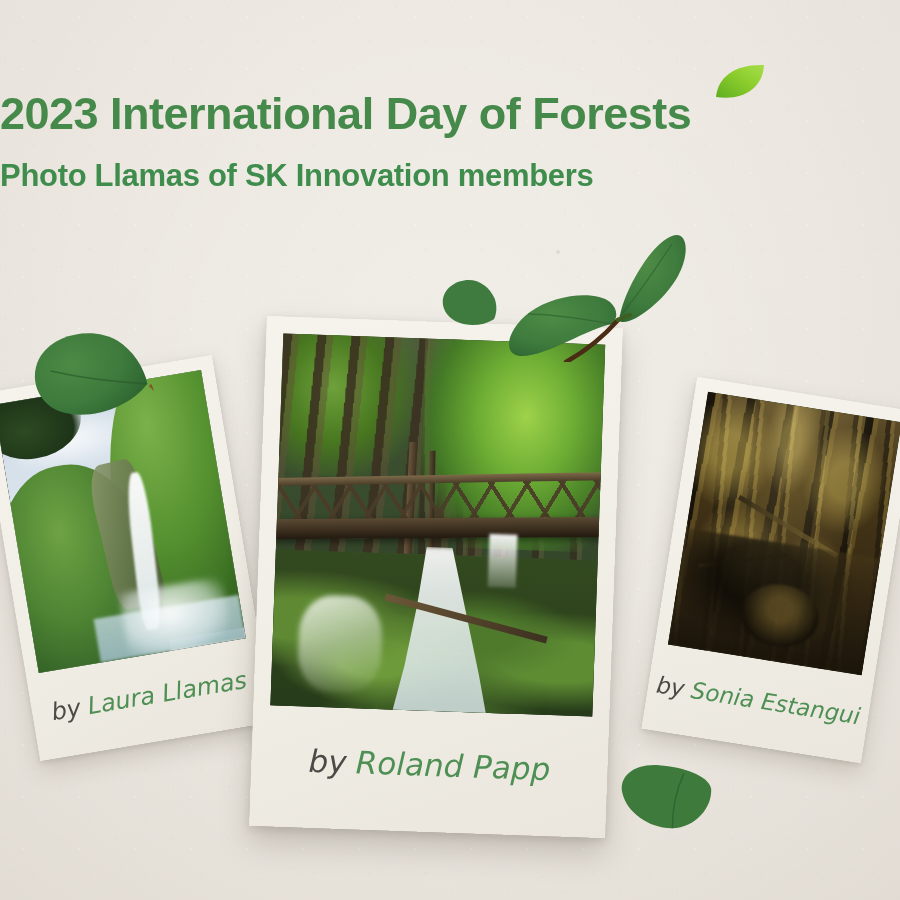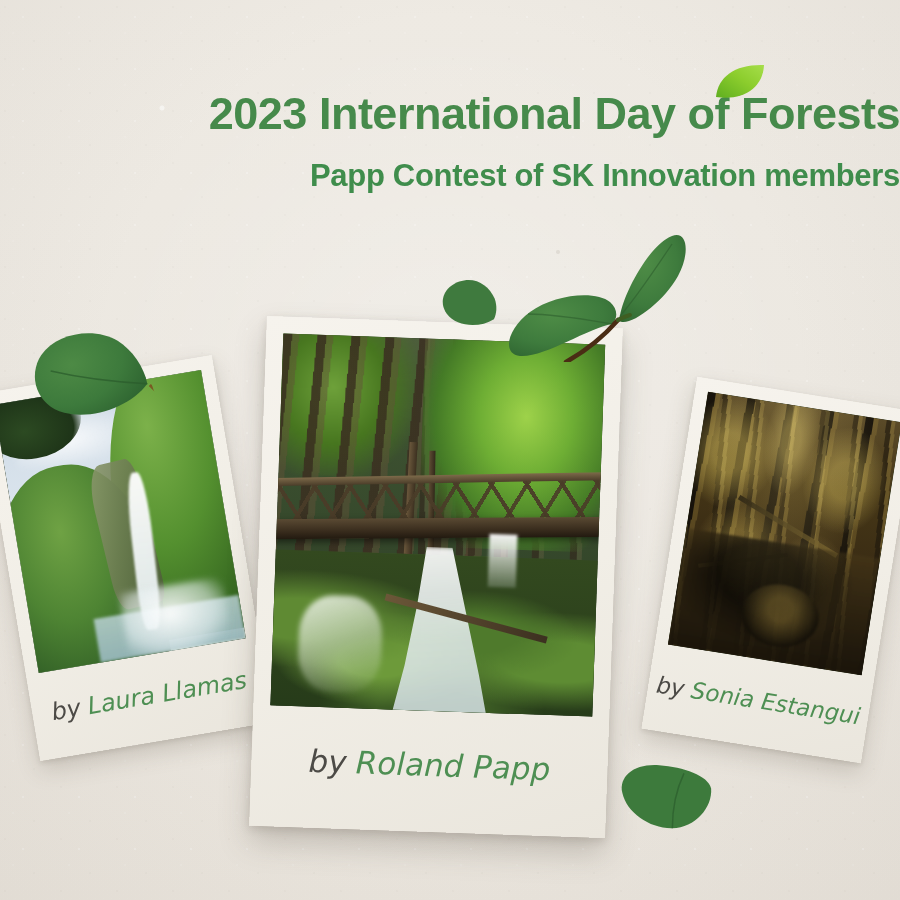--- a/index.html
+++ b/index.html
@@ -26,21 +26,21 @@
       radial-gradient(circle at 41px 3px, rgba(150,140,128,.14) .5px, transparent .7px),
       radial-gradient(circle at 13px 33px, rgba(255,255,255,.45) .6px, transparent .8px),
       radial-gradient(circle at 34px 41px, rgba(150,140,128,.16) .6px, transparent .8px),
       radial-gradient(circle at 49px 27px, rgba(255,255,255,.4) .5px, transparent .7px);
     background-size:56px 52px,56px 52px,56px 52px,56px 52px,56px 52px,56px 52px;
   }
   #vign{position:absolute;inset:0;pointer-events:none;
     background:radial-gradient(ellipse at 50% 45%, rgba(255,255,255,.25) 0%, rgba(255,255,255,0) 55%, rgba(160,150,138,.10) 100%);}
 
   
-  .head{position:absolute;left:0;right:0;text-align:right;z-index:40;}
+  .head{position:absolute;left:0;right:0;text-align:left;z-index:40;}
   #title{top:88px;font-size:45px;font-weight:700;letter-spacing:-.5px;
     color:#468a4b;white-space:nowrap;}
   #subtitle{top:158px;font-size:31px;font-weight:700;letter-spacing:-.3px;
     color:#3f8d4c;white-space:nowrap;}
   .leaf-accent{position:absolute;left:712px;top:62px;width:56px;height:40px;z-index:41;}
 
   
   .polaroid{
     position:absolute;
     background:linear-gradient(160deg,#f6f3ed 0%,#f1eee6 55%,#eae6dd 100%);
@@ -216,21 +216,21 @@
           <stop offset="0%" stop-color="#5fae1f"></stop>
           <stop offset="55%" stop-color="#8ccd2d"></stop>
           <stop offset="100%" stop-color="#a6de4a"></stop>
         </linearGradient>
       </defs>
       <path d="M4 35 C6 14 24 2 52 3 C51 26 31 39 4 35 Z" fill="url(#gAcc)"></path>
     </svg>
   </div>
 
   <div class="head" id="title">2023 International Day of Forests</div>
-  <div class="head" id="subtitle">Papp Contest of SK Innovation members</div>
+  <div class="head" id="subtitle">Photo Llamas of SK Innovation members</div>
 
   <div class="polaroid" id="card-left">
     <div class="frame">
       <div class="photo">
         <div class="layer wf-sky"></div>
         <div class="wf-cloud"></div>
         <div class="wf-hillR"></div>
         <div class="wf-hillL"></div>
         <div class="wf-cliff"></div>
         <div class="wf-canopy"></div>

